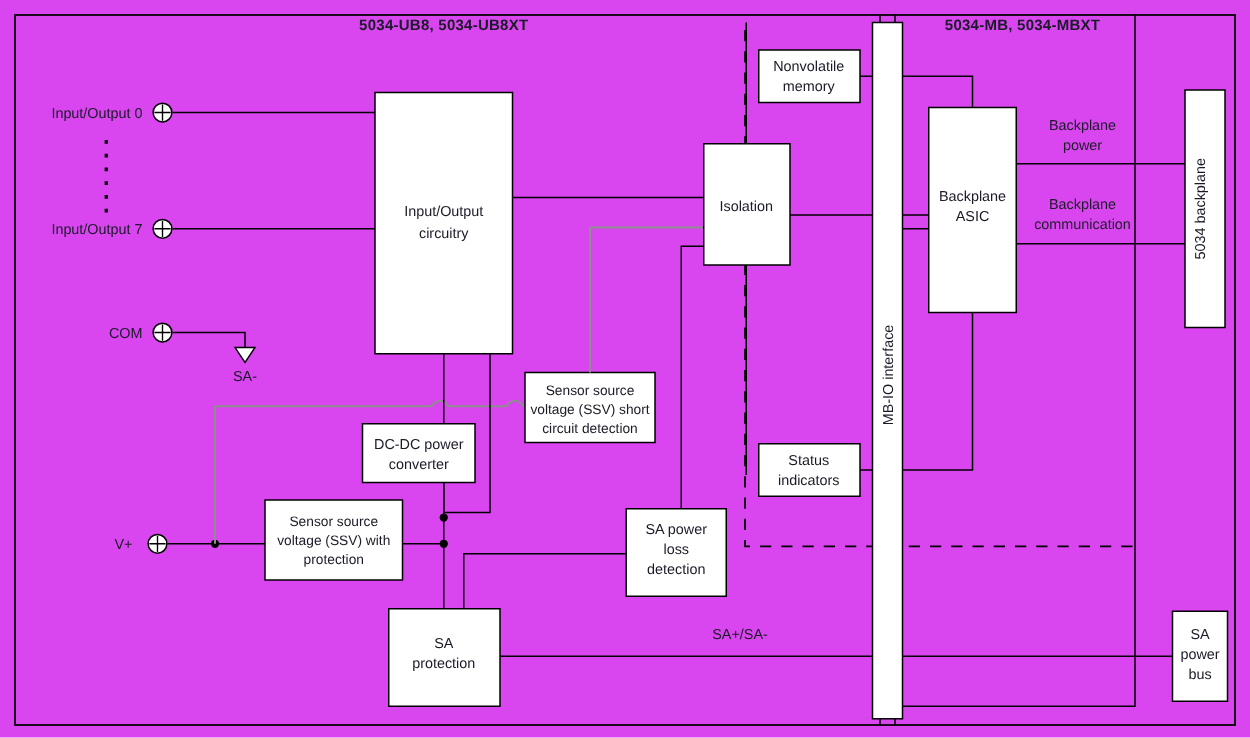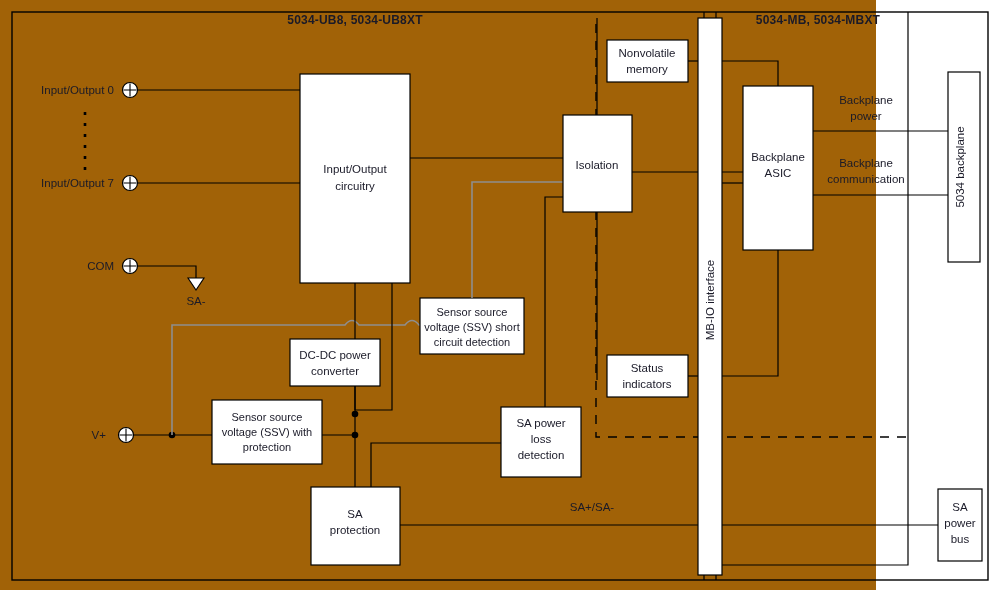--- a/index.html
+++ b/index.html
@@ -1,16 +1,16 @@
 <!DOCTYPE html>
 <html><head>
 <meta charset="utf-8">
 <style>
   html,body{margin:0;padding:0;background:#ffffff;}
-  #root{position:relative;width:876px;height:590px;background:#a16207;
+  #root{position:relative;width:1000px;height:590px;background:#d946ef;
         font-family:"Liberation Sans", sans-serif;}
   svg{position:absolute;top:0;left:0;width:1000px;height:590px;}
   text{font-family:"Liberation Sans", sans-serif;fill:#1a1a28;}
   .box{fill:#ffffff;stroke:#000000;stroke-width:1.2;}
   .frame{fill:none;stroke:#000000;stroke-width:1.4;}
   .wire{stroke:#000000;stroke-width:1.2;fill:none;}
   .graywire{stroke:#8e8e8e;stroke-width:1.6;fill:none;}
   .dashv{stroke:#000000;stroke-width:1.4;fill:none;stroke-dasharray:9 8;}
   .dotline{stroke:#000000;stroke-width:2.6;fill:none;stroke-dasharray:3 8;stroke-linecap:butt;}
   .term{fill:#ffffff;stroke:#000000;stroke-width:1.2;}

